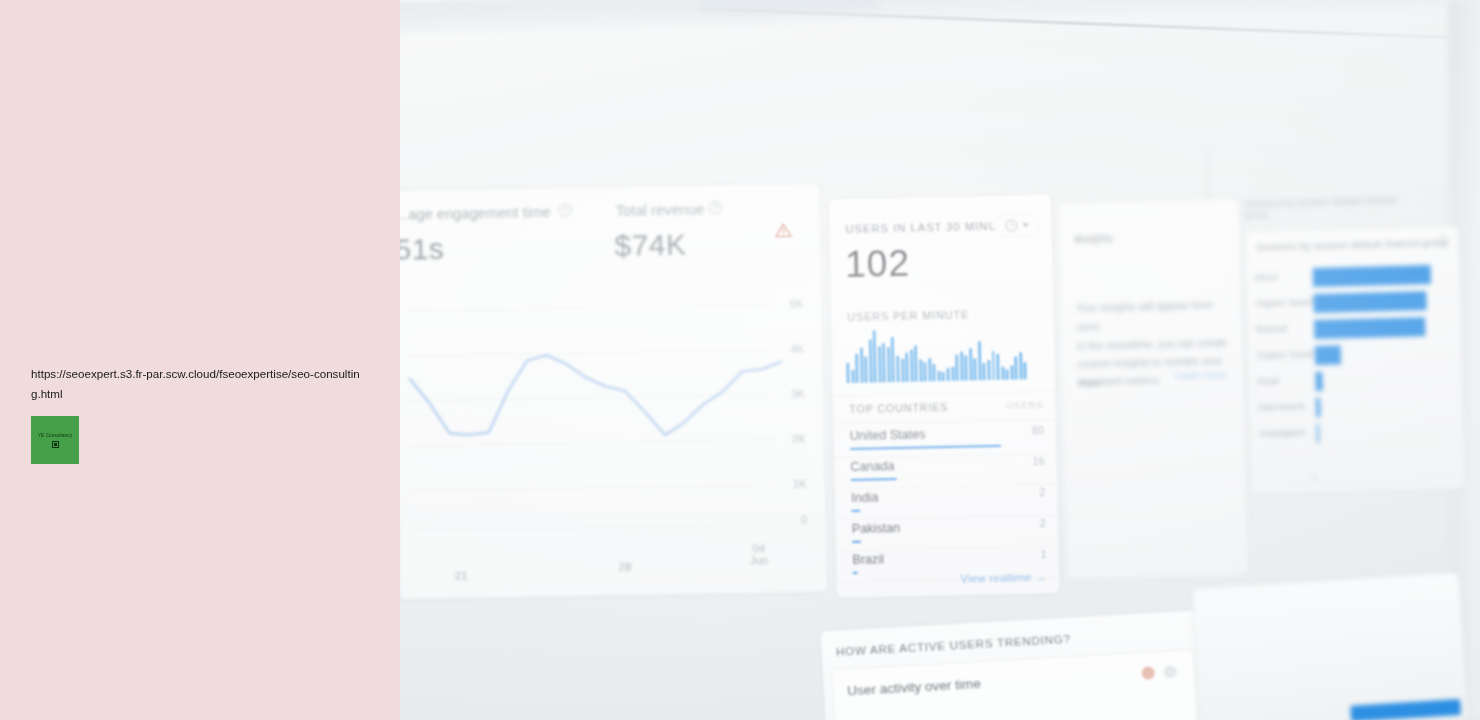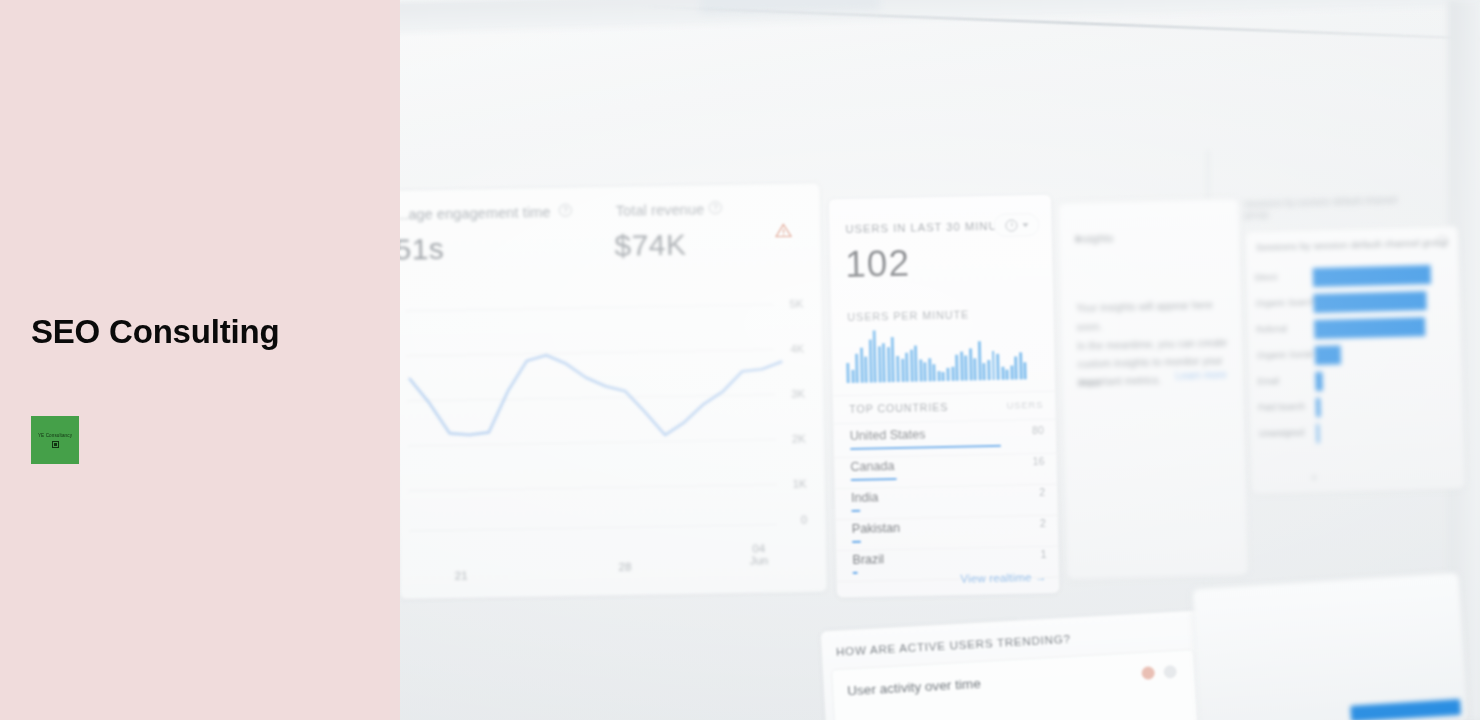--- a/index.html
+++ b/index.html
@@ -465,20 +465,20 @@
       <div class="br-t">&nbsp;</div>
       <div class="br-s">&nbsp;</div>
       <div class="br-s2">&nbsp;</div>
       <div class="br-blue"></div>
     </div>
 
     <div class="photo-vig"></div>
   </div>
 
   <div id="left-panel">
-    <h1 id="page-title">SEO Consulting</h1>
+    <div id="page-url">https://seoexpert.s3.fr-par.scw.cloud/fseoexpertise/seo-consulting.html</div>
     <div id="logo-badge">
       <span class="bt">YE Consultancy</span>
       <span class="bi"></span>
     </div>
   </div>
 
 </div>
 
 </body></html>

